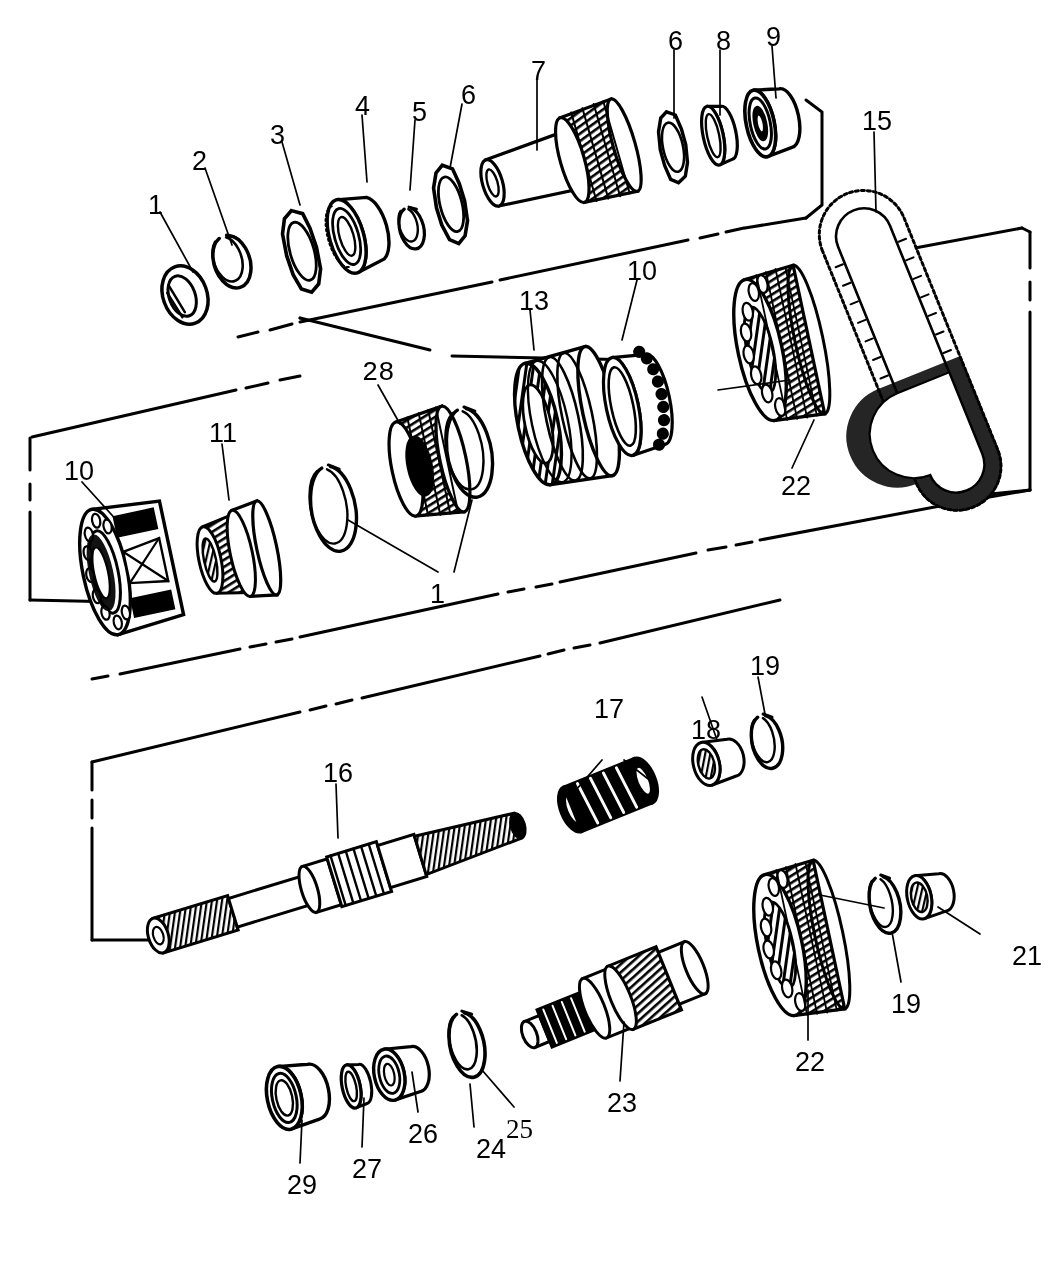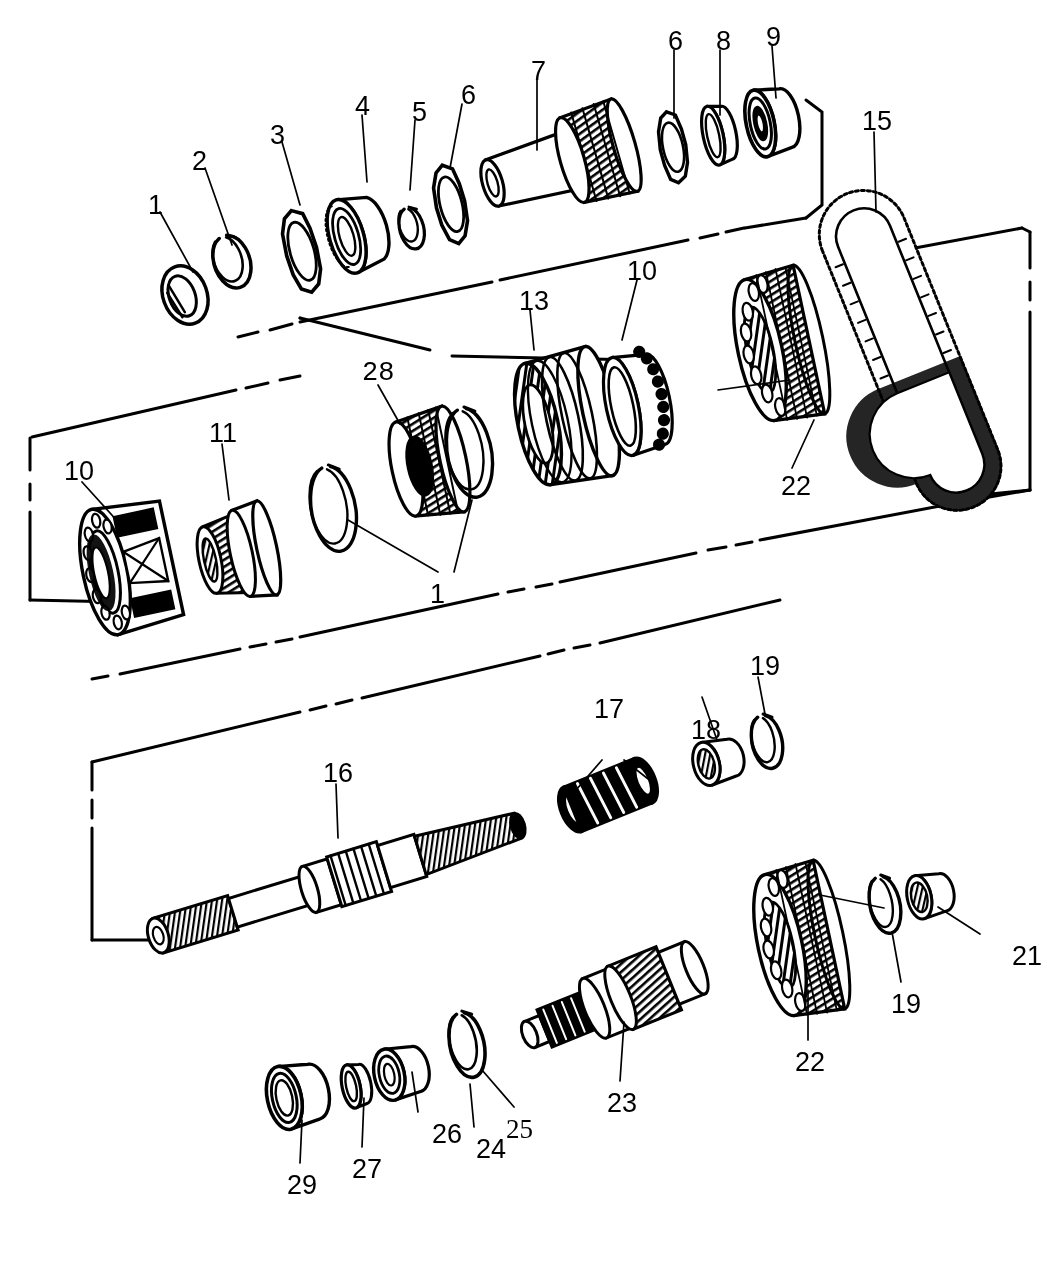--- a/index.html
+++ b/index.html
@@ -448,17 +448,17 @@
   <div class="lbl" style="left:323px;top:760px;">16</div>
   <div class="lbl" style="left:594px;top:696px;">17</div>
   <div class="lbl" style="left:691px;top:673px;margin-top:44px;">18</div>
   <div class="lbl" style="left:750px;top:653px;">19</div>
   <div class="lbl" style="left:795px;top:1049px;">22</div>
   <div class="lbl" style="left:891px;top:991px;">19</div>
   <div class="lbl" style="left:973px;top:943px;margin-left:39px;">21</div>
   <div class="lbl" style="left:607px;top:1090px;">23</div>
   <div class="lbl" style="left:506px;top:1116px;font-family:Liberation Serif, serif;">25</div>
   <div class="lbl" style="left:476px;top:1136px;">24</div>
-  <div class="lbl" style="left:408px;top:1121px;margin-left:24px;">26</div>
+  <div class="lbl" style="left:408px;top:1121px;">26</div>
   <div class="lbl" style="left:352px;top:1156px;">27</div>
   <div class="lbl" style="left:287px;top:1172px;">29</div>
 
 </div>
 
 </body></html>

